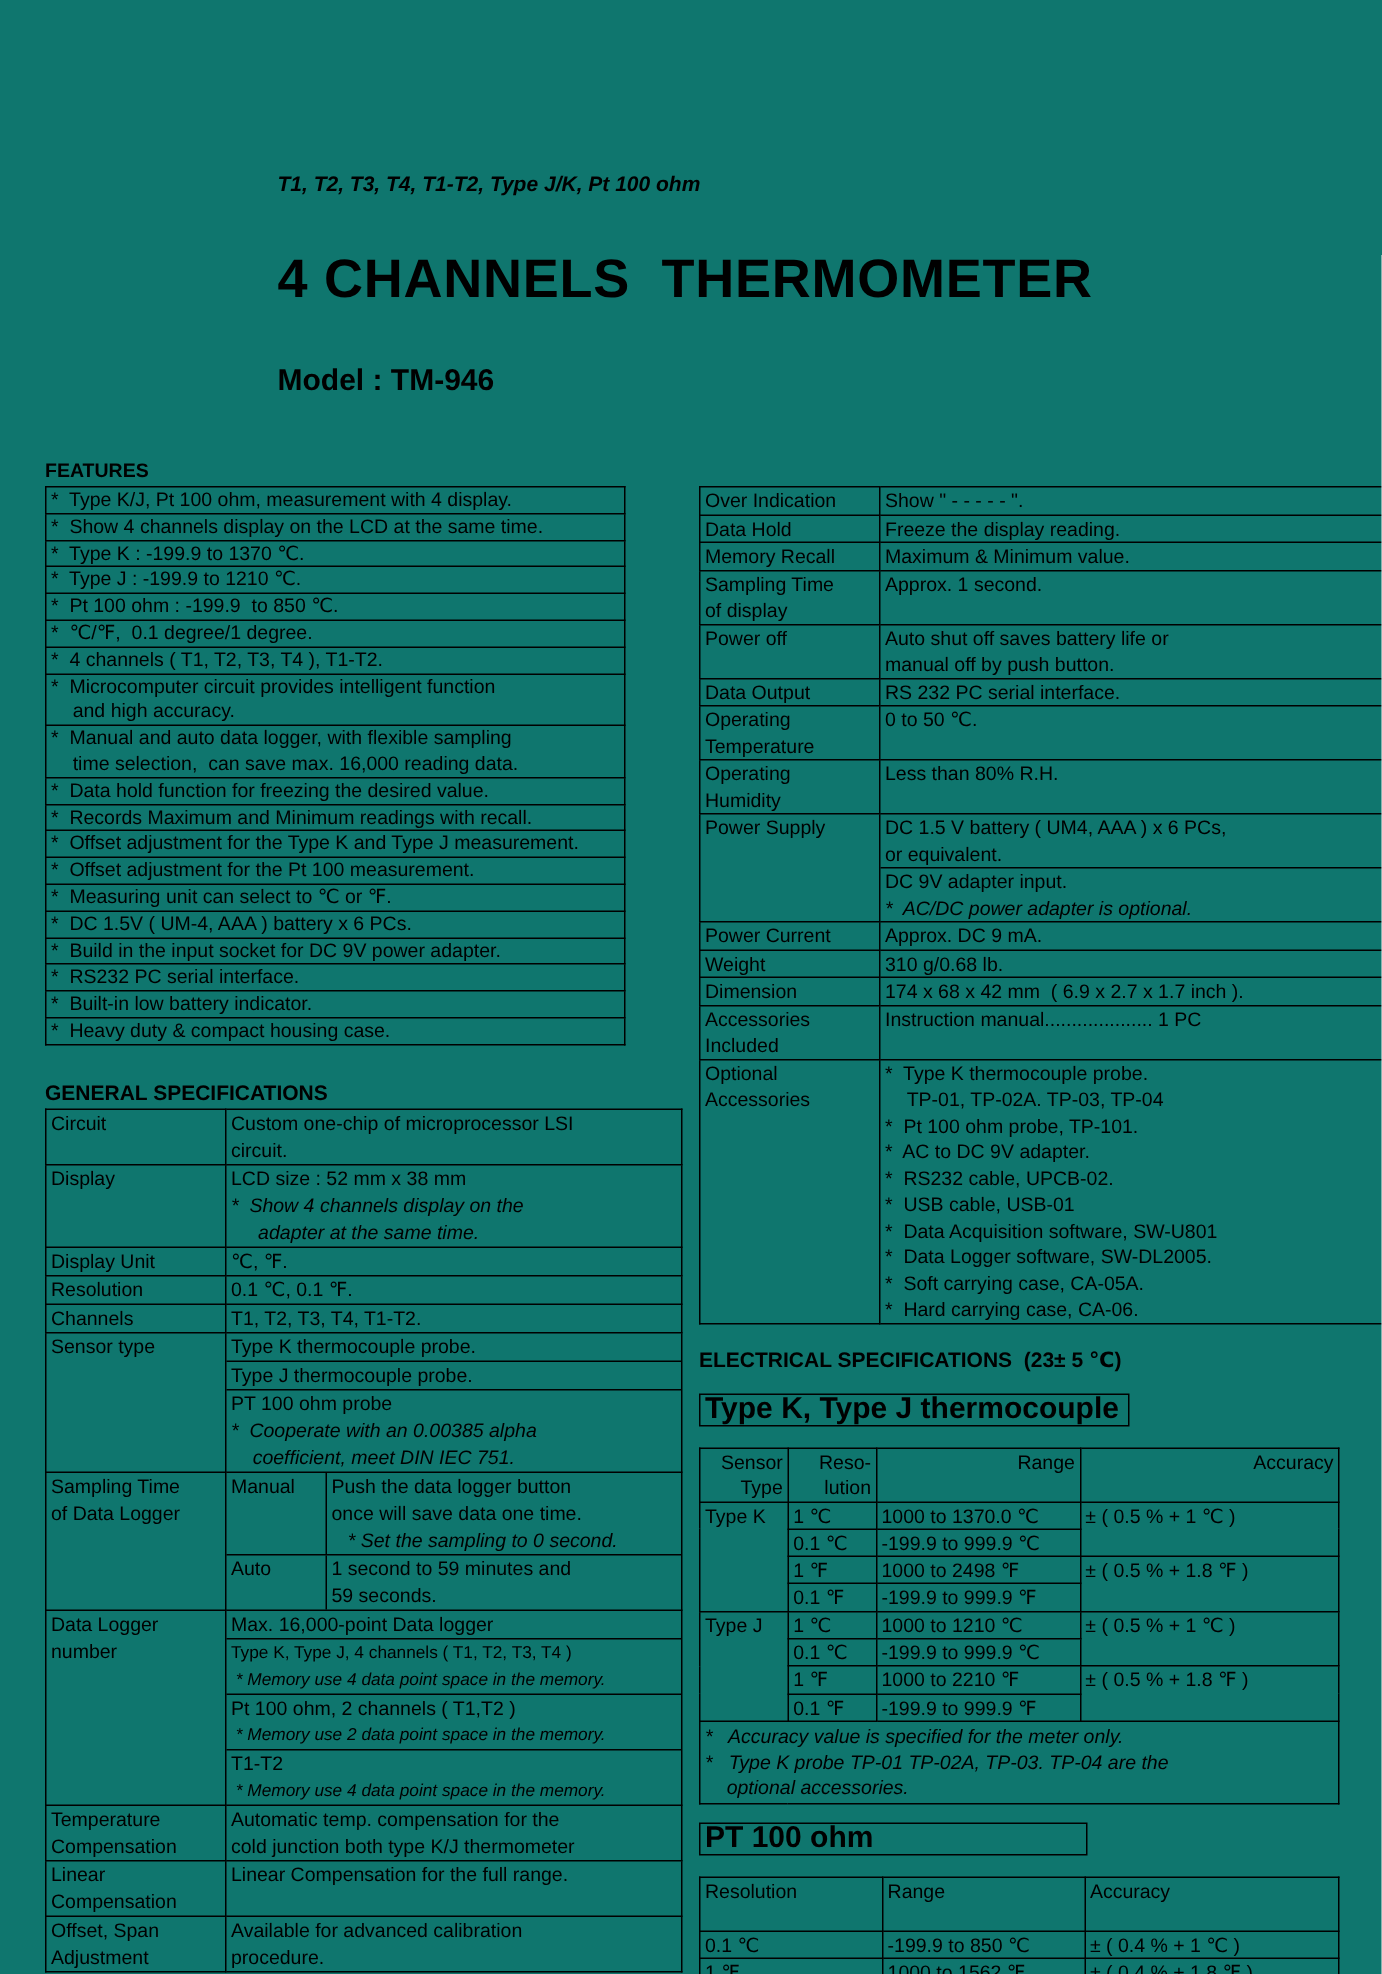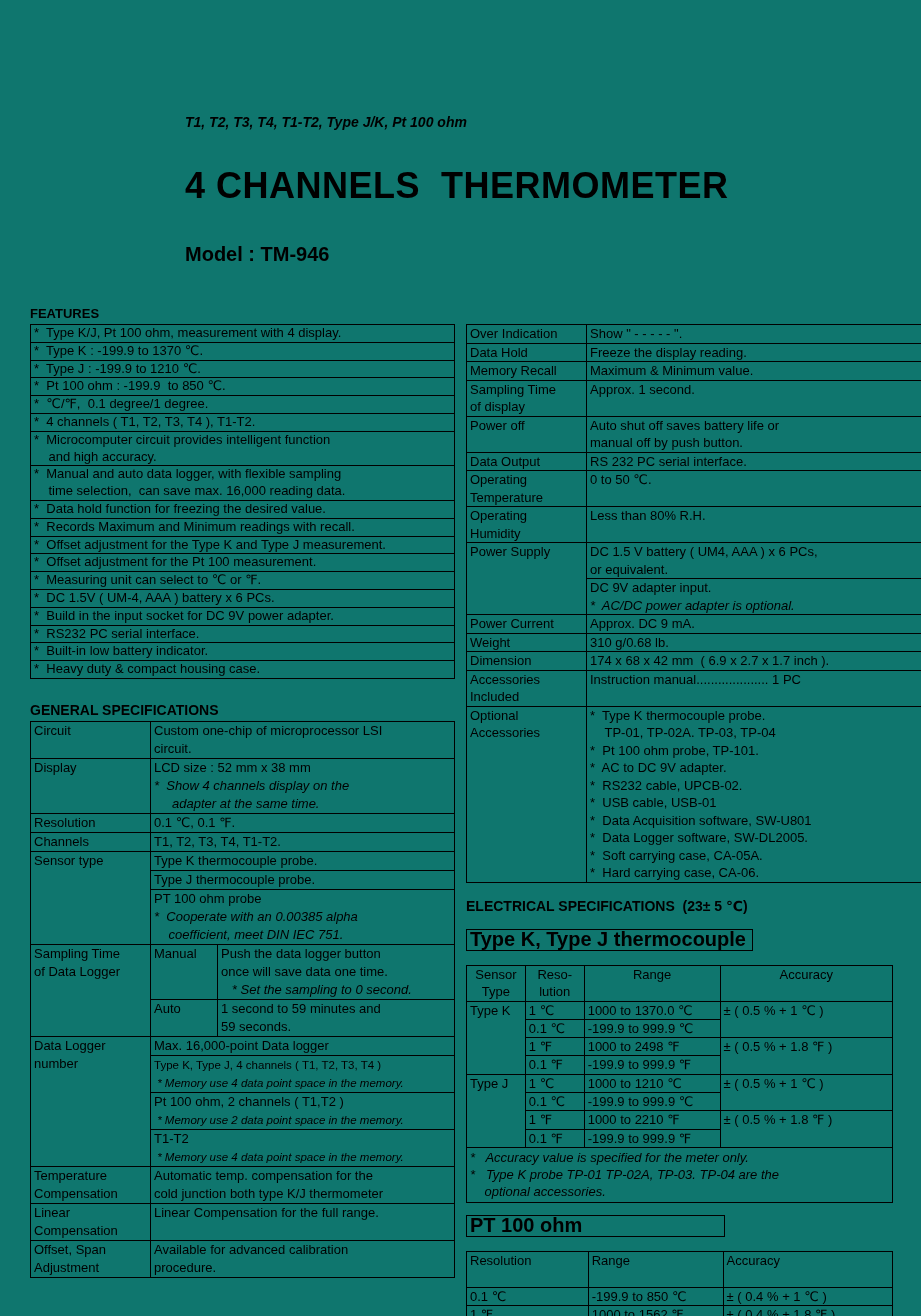--- a/index.html
+++ b/index.html
@@ -18,21 +18,21 @@
   .sec-heading{font-size:13px;font-weight:bold;line-height:15px;margin:0 0 3px 0;white-space:pre;}
   .sec-heading.gs{font-size:14px;margin-top:24px;}
   .sec-heading.es{font-size:14px;margin-top:16px;}
   table{border-collapse:collapse;table-layout:fixed;}
   table,td,th{border:1px solid #000;}
   td,th{padding:0 3px;vertical-align:top;font-size:13px;}
   .ln{white-space:pre-wrap;line-height:17.3px;}
   .it{font-style:italic;}
   .sm{font-size:11.5px;line-height:16px;}
   
-  .t-features{width:425px;}
+  .t-features{width:387px;}
   .t-features .ln{line-height:16.8px;}
   
   .t-rspecs{width:488px;}
   .t-rspecs td.lbl{width:113px;}
   .t-rspecs .ln{line-height:17.5px;}
   
   .t-general{width:425px;}
   .t-general td.lbl{width:113px;}
   .t-general .ln{line-height:18px;}
   td.val{padding:0;}
@@ -40,21 +40,21 @@
   .sub + .sub{border-top:1px solid #000;}
   .nrow{display:flex;}
   .nrow + .nrow{border-top:1px solid #000;}
   .nkey{width:60px;border-right:1px solid #000;padding:0 3px;flex:none;}
   .nval{flex:1;padding:0 3px;}
   
   .boxed{display:inline-block;border:1px solid #000;font-size:20px;font-weight:bold;
          padding:1px 6px 2px 3px;margin:12px 0 0 0;min-width:248px;line-height:17px;}
   
   .t-tc{width:427px;margin-top:14px;}
-  .t-tc th{text-align:center;font-weight:normal;height:35px;}
+  .t-tc th{text-align:right;font-weight:normal;height:35px;}
   .t-pt{width:427px;margin-top:14px;}
   .t-pt th{text-align:left;font-weight:normal;height:35px;}
   .t-tc td,.t-pt td{height:17px;}
   td.notes{padding:1px 3px;}
   .footer{position:absolute;top:1235px;left:30px;width:828px;display:flex;
           justify-content:space-between;font-size:12px;line-height:14px;}
 </style>
 </head>
 <body>
 
@@ -72,20 +72,25 @@
         <div class="sec-heading">FEATURES</div>
         <table class="t-features" id="features-table">
             <tbody>
               <tr>
                 <td>
                   <div class="ln">*  Type K/J, Pt 100 ohm, measurement with 4 display.</div>
                 </td>
               </tr>
               <tr>
                 <td>
+                  <div class="ln">*  Show 4 channels display on the LCD at the same time.</div>
+                </td>
+              </tr>
+              <tr>
+                <td>
                   <div class="ln">*  Type K : -199.9 to 1370 ℃.</div>
                 </td>
               </tr>
               <tr>
                 <td>
                   <div class="ln">*  Type J : -199.9 to 1210 ℃.</div>
                 </td>
               </tr>
               <tr>
                 <td>
@@ -182,20 +187,30 @@
               </tr>
               <tr>
                 <td class="lbl">
                   <div class="ln">Display</div>
                 </td>
                 <td class="val">
                   <div class="sub">
                     <div class="ln">LCD size : 52 mm x 38 mm</div>
                     <div class="ln it">*  Show 4 channels display on the</div>
                     <div class="ln it">     adapter at the same time.</div>
+                  </div>
+                </td>
+              </tr>
+              <tr>
+                <td class="lbl">
+                  <div class="ln">Display Unit</div>
+                </td>
+                <td class="val">
+                  <div class="sub">
+                    <div class="ln">℃, ℉.</div>
                   </div>
                 </td>
               </tr>
               <tr>
                 <td class="lbl">
                   <div class="ln">Resolution</div>
                 </td>
                 <td class="val">
                   <div class="sub">
                     <div class="ln">0.1 ℃, 0.1 ℉.</div>

